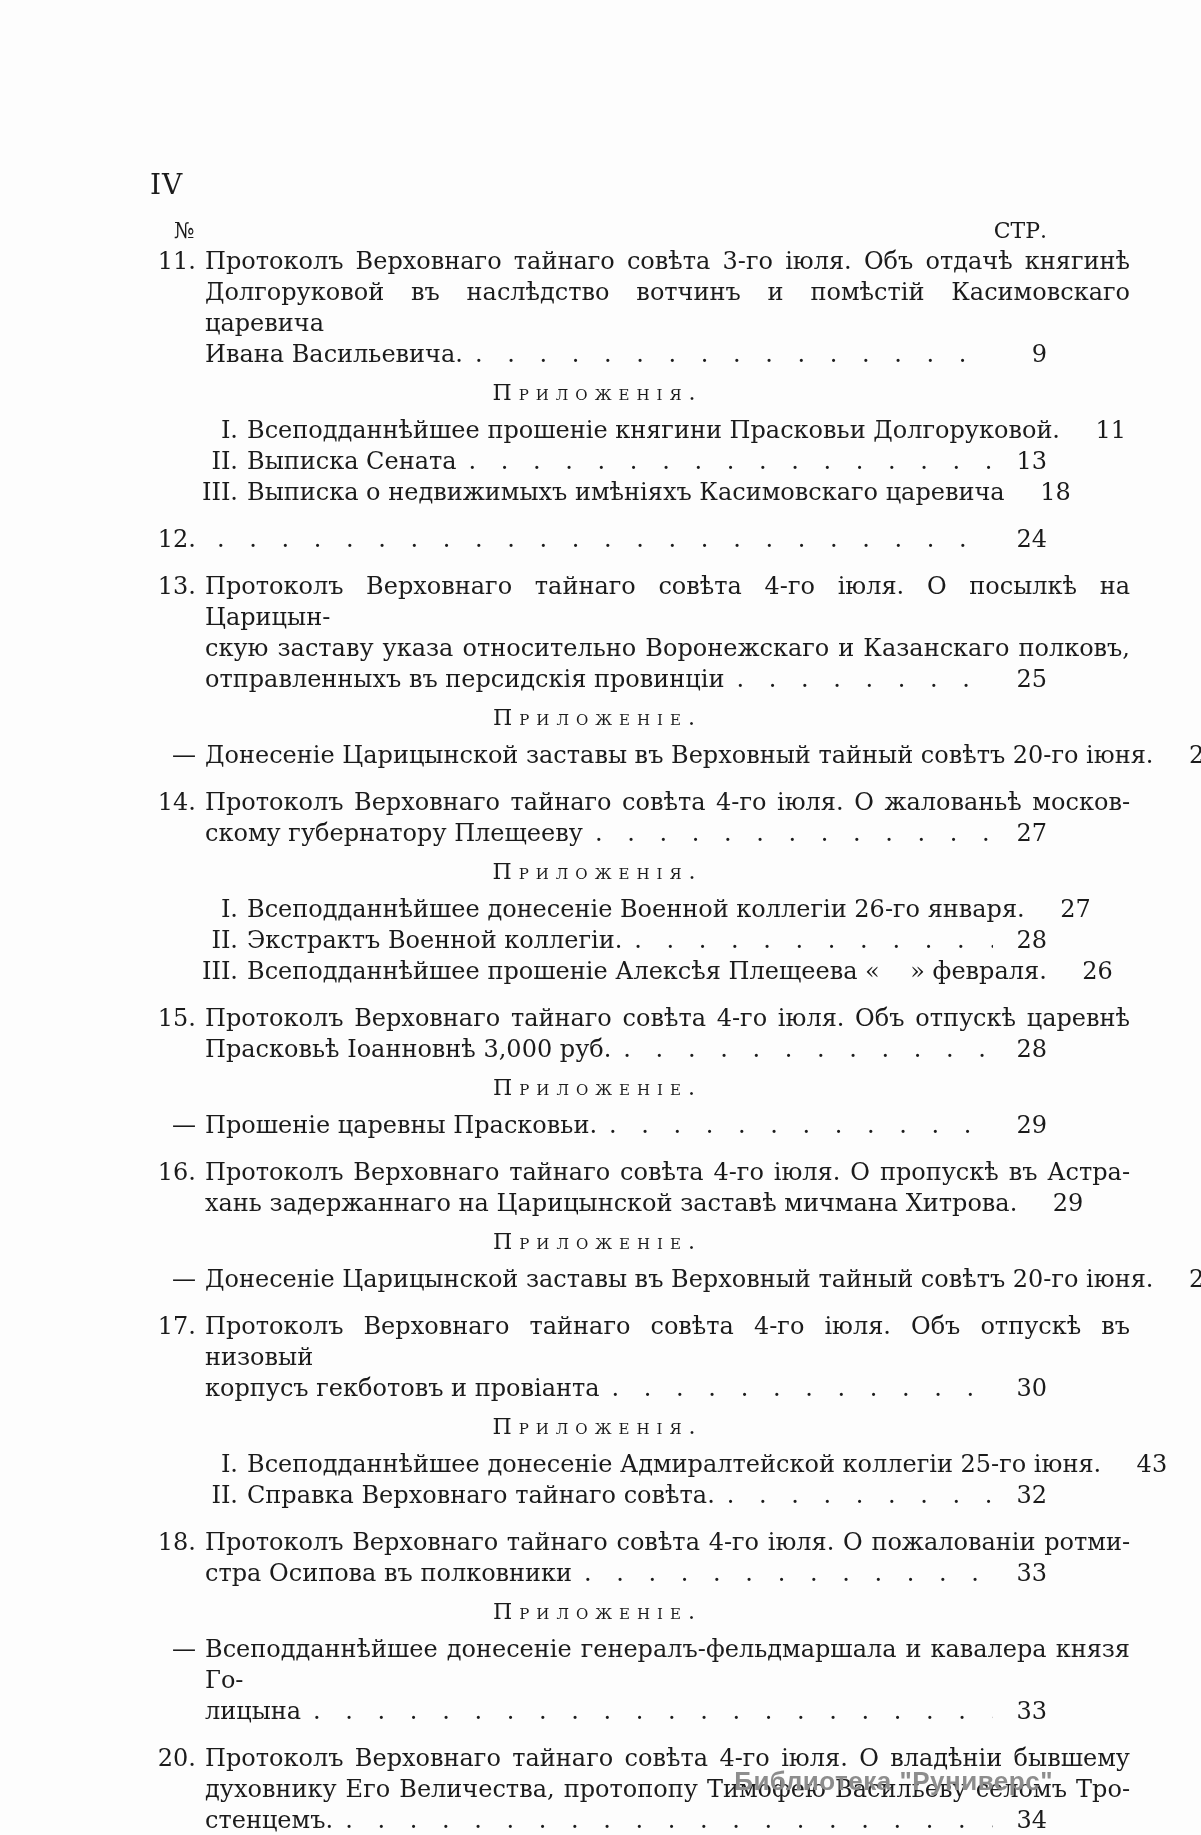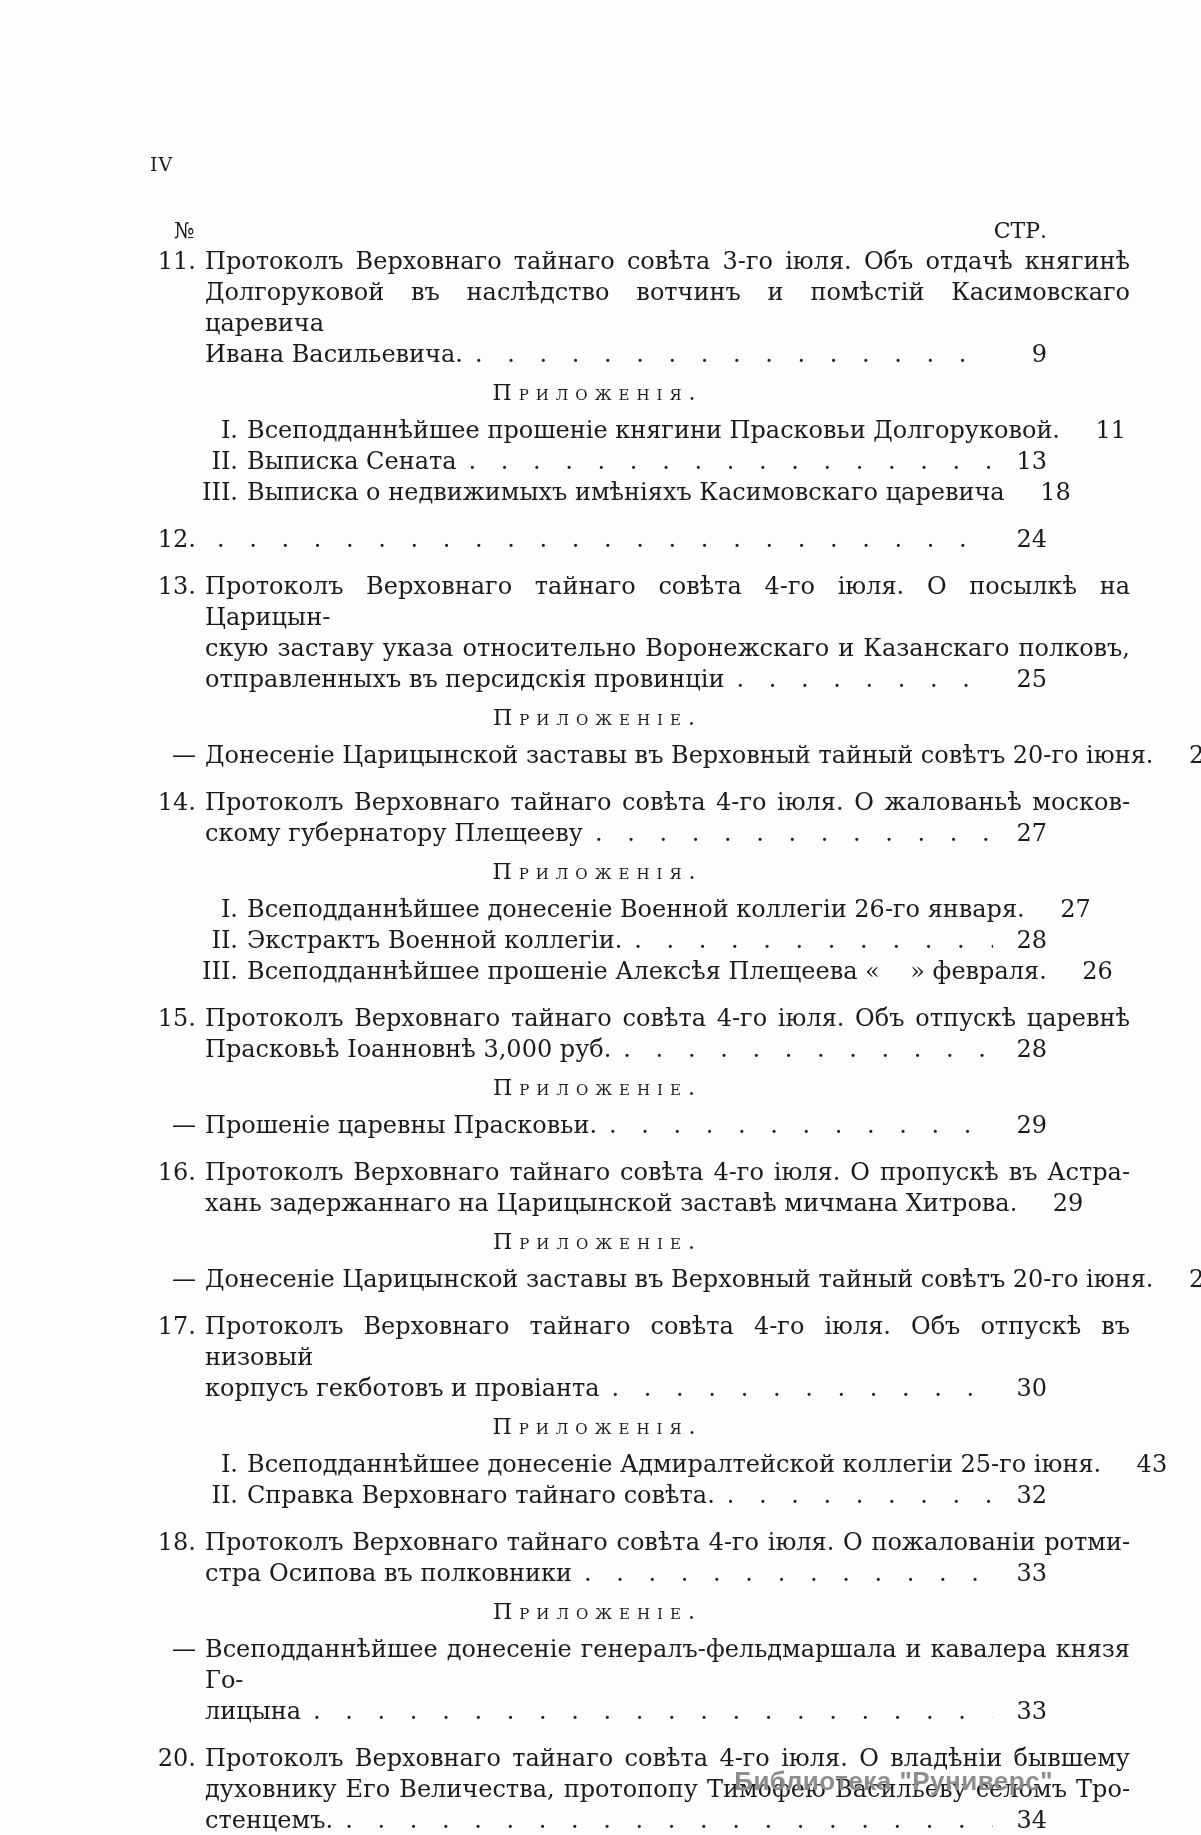--- a/index.html
+++ b/index.html
@@ -5,22 +5,22 @@
   html,body { margin:0; padding:0; }
   body {
     width:1201px; height:1835px;
     background:#fdfdfd;
     font-family:"DejaVu Serif","Liberation Serif",serif;
     color:#1b1b1b;
     position:relative;
     overflow:hidden;
   }
   .folio {
-    position:absolute; left:150px; top:153px;
-    font-size:19px; letter-spacing:1px;
+    position:absolute; left:150px; top:168px;
+    font-size:28px; letter-spacing:1px;
   }
   .content {
     position:absolute; left:140px; top:215px; width:990px;
     font-size:24px; line-height:31px;
   }
   .cols-header {
     display:flex; justify-content:space-between;
     padding-left:34px; padding-right:83px;
     font-size:22px; height:31px; align-items:baseline;
   }

